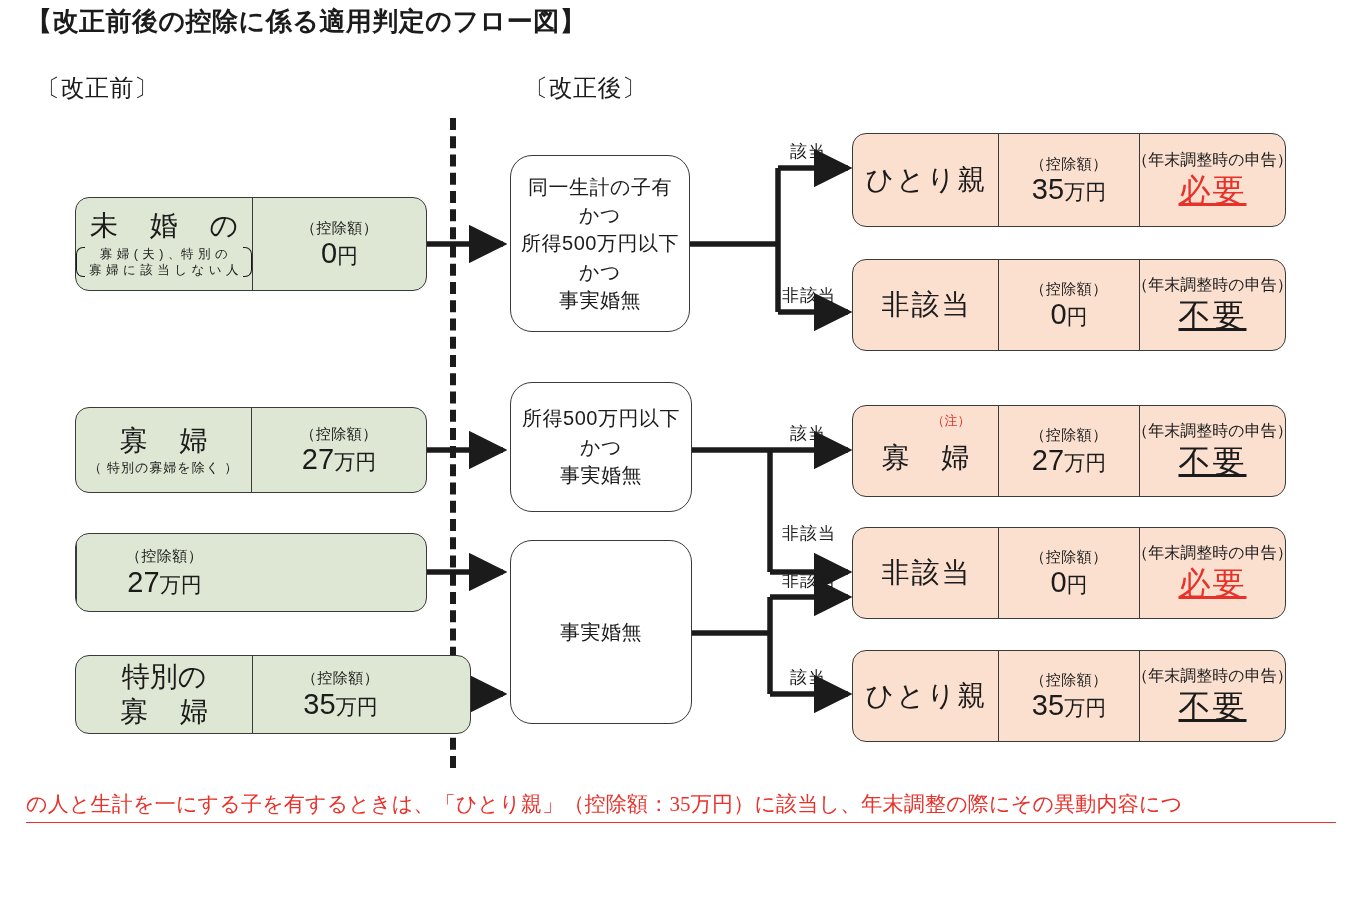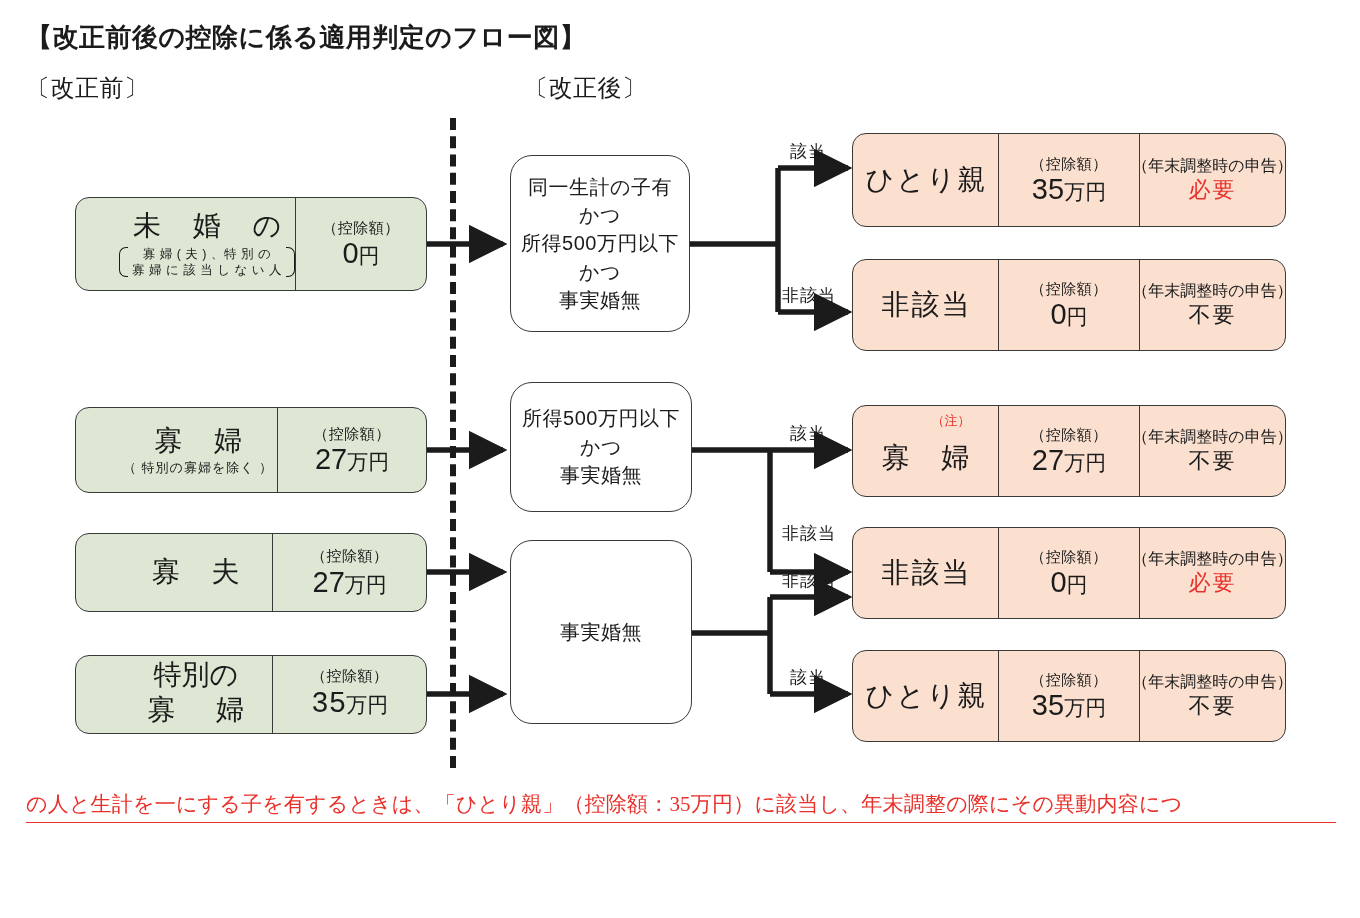--- a/index.html
+++ b/index.html
@@ -8,50 +8,50 @@
     background:#ffffff;
     font-family:"Liberation Sans","DejaVu Sans",sans-serif;
     color:#1b1b1b;
     position:relative;
     overflow:hidden;
   }
   #stage{position:absolute;left:0;top:0;width:1360px;height:918px;}
 
   
   .title{
-    position:absolute;left:26px;top:20px;
+    position:absolute;left:26px;top:4px;
     font-size:26px;font-weight:700;letter-spacing:.5px;
     white-space:nowrap;
   }
   .phase-label{
     position:absolute;top:72px;
     font-size:24px;font-weight:400;letter-spacing:.5px;
     white-space:nowrap;
   }
-  .phase-before{left:26px;}
+  .phase-before{left:36px;}
   .phase-after{left:524px;}
 
   
   .divider{
     position:absolute;left:450px;top:118px;
     width:0;height:650px;
     border-left:6px dashed #1b1b1b;
   }
 
   
   .box{
     position:absolute;
     box-sizing:border-box;
     border:1.5px solid #3a3a3a;
     border-radius:14px;
     display:flex;
     align-items:stretch;
     overflow:hidden;
   }
-  .box.green{background:#dde7d3;padding-left:43px;}
+  .box.green{background:#dde7d3;}
   .box.peach{background:#fbe0d0;}
   .box.plain{background:#ffffff;border-radius:22px;}
 
   .cell{
     display:flex;flex-direction:column;
     align-items:center;justify-content:center;
     box-sizing:border-box;
     text-align:center;
     padding:2px 4px;
   }
@@ -74,21 +74,21 @@
     content:"";position:absolute;top:1px;bottom:1px;width:8px;
     border:1.4px solid #1b1b1b;
   }
   .bracketed:before{left:0;border-right:none;border-radius:7px 0 0 7px;}
   .bracketed:after{right:0;border-left:none;border-radius:0 7px 7px 0;}
 
   .amt-label{font-size:15px;letter-spacing:.5px;line-height:1.3;white-space:nowrap;}
   .amt-value{font-size:29px;letter-spacing:0;line-height:1.15;white-space:nowrap;}
   .amt-value .unit{font-size:21px;}
   .decl-label{font-size:16px;letter-spacing:0;line-height:1.3;white-space:nowrap;}
-  .decl-value{font-size:22px;line-height:1.2;letter-spacing:2px;white-space:nowrap;}
+  .decl-value{font-size:32px;line-height:1.2;letter-spacing:2px;white-space:nowrap;text-decoration:underline;}
   .decl-value.red{color:#e8312a;}
 
   .note-sup{
     position:absolute;top:6px;left:50%;margin-left:6px;
     font-size:13px;color:#e8312a;letter-spacing:0;
   }
 
   .cond-text{
     font-size:20px;line-height:1.42;letter-spacing:.5px;text-align:center;
     white-space:nowrap;
@@ -190,32 +190,29 @@
     </div>
     <div class="cell sep" style="width:176px;">
       <div class="amt-label">（控除額）</div>
       <div class="amt-value">
         <span>27</span><span class="unit">万円</span>
       </div>
     </div>
   </div>
 
   <div class="box green" style="left:75px;top:533px;width:352px;height:79px;">
-    <div class="cell" style="width:176px;">
-      <div class="big">寡 夫</div>
-    </div>
     <div class="cell sep" style="width:176px;">
       <div class="amt-label">（控除額）</div>
       <div class="amt-value">
         <span>27</span><span class="unit">万円</span>
       </div>
     </div>
   </div>
 
-  <div class="box green" style="left:75px;top:655px;width:352px;height:79px;font-family:Liberation Mono, monospace;">
+  <div class="box green" style="left:75px;top:655px;width:396px;height:79px;">
     <div class="cell" style="width:176px;">
       <div class="big nospace">特別の</div>
       <div class="big">寡 婦</div>
     </div>
     <div class="cell sep" style="width:176px;">
       <div class="amt-label">（控除額）</div>
       <div class="amt-value">
         <span>35</span><span class="unit">万円</span>
       </div>
     </div>

